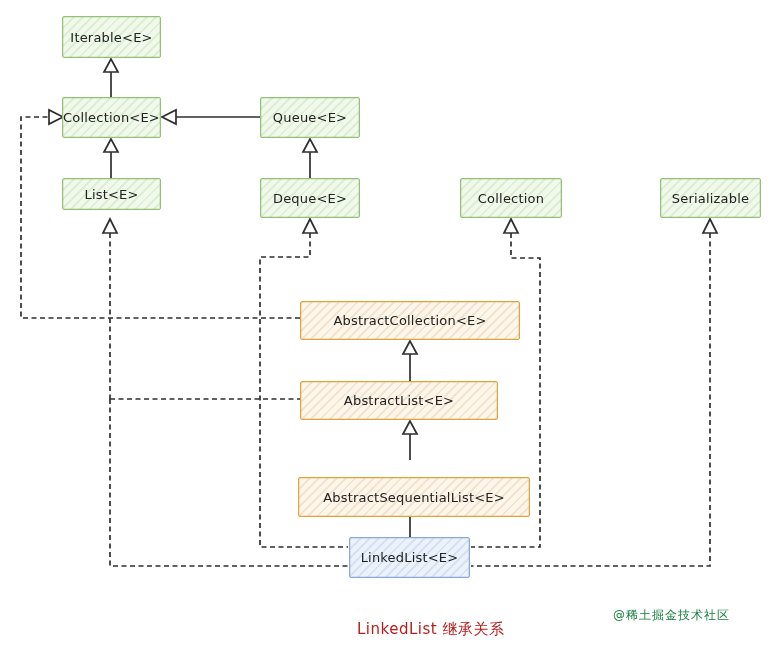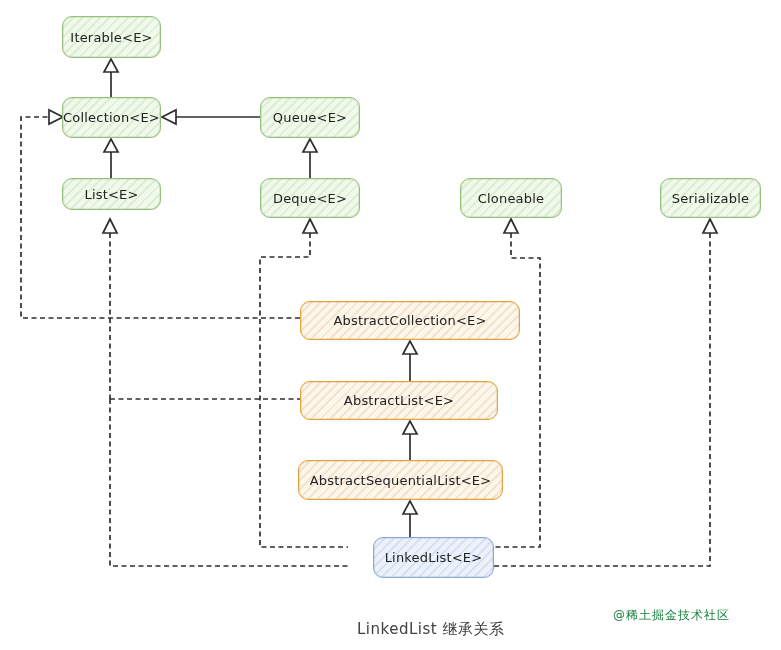--- a/index.html
+++ b/index.html
@@ -12,21 +12,21 @@
     overflow: hidden;
   }
   .edges {
     position: absolute;
     left: 0; top: 0;
     width: 781px; height: 650px;
   }
   .node {
     position: absolute;
     box-sizing: border-box;
-    border-radius: 10px;
+    border-radius: 2px;
     display: flex;
     align-items: center;
     justify-content: center;
     font-size: 13px;
     color: #222222;
     white-space: nowrap;
     letter-spacing: 0.2px;
   }
   .node.interface {
     border: 1.7px solid #94c178;
@@ -35,28 +35,27 @@
   }
   .node.abstract {
     border: 1.7px solid #e0a43c;
     background: repeating-linear-gradient(135deg, #f6e3cf 0 2px, #fdf6ea 2px 6.5px);
     box-shadow: 0 0 0 1px rgba(224,164,60,0.25) inset;
   }
   .node.classbox {
     border: 1.7px solid #89a9d8;
     background: repeating-linear-gradient(135deg, #d6e2f3 0 2px, #ecf2fa 2px 6.5px);
     box-shadow: 0 0 0 1px rgba(137,169,216,0.25) inset;
-    margin-left: 24px;
   }
   .caption {
     position: absolute;
     left: 357px;
     top: 620px;
     font-size: 15px;
-    color: #404040;
+    color: #b91c1c;
     letter-spacing: 0.5px;
     white-space: nowrap;
   }
   .watermark {
     position: absolute;
     left: 613px;
     top: 607px;
     font-size: 12px;
     color: #15803d;
     letter-spacing: 1px;
@@ -150,36 +149,36 @@
 
   <div class="node interface" style="left:62px; top:178px; width:99px; height:32px">
     <span>List&lt;E&gt;</span>
   </div>
 
   <div class="node interface" style="left:260px; top:178px; width:100px; height:40px">
     <span>Deque&lt;E&gt;</span>
   </div>
 
   <div class="node interface" style="left:460px; top:178px; width:102px; height:40px">
-    <span>Cloneable</span>
+    <span>Collection</span>
   </div>
 
   <div class="node abstract" style="left:300px; top:301px; width:220px; height:39px">
     <span>AbstractCollection&lt;E&gt;</span>
   </div>
 
   <div class="node interface" style="left:660px; top:178px; width:101px; height:40px">
     <span>Serializable</span>
   </div>
 
   <div class="node abstract" style="left:300px; top:381px; width:198px; height:39px">
     <span>AbstractList&lt;E&gt;</span>
   </div>
 
-  <div class="node abstract" style="left:298px; top:460px; width:205px; height:40px">
+  <div class="node abstract" style="left:298px; top:477px; width:232px; height:40px">
     <span>AbstractSequentialList&lt;E&gt;</span>
   </div>
 
   <div class="node classbox" style="left:349px; top:537px; width:121px; height:41px">
     <span>LinkedList&lt;E&gt;</span>
   </div>
 
   <div class="caption">LinkedList 继承关系</div>
   <div class="watermark">@稀土掘金技术社区</div>
 

